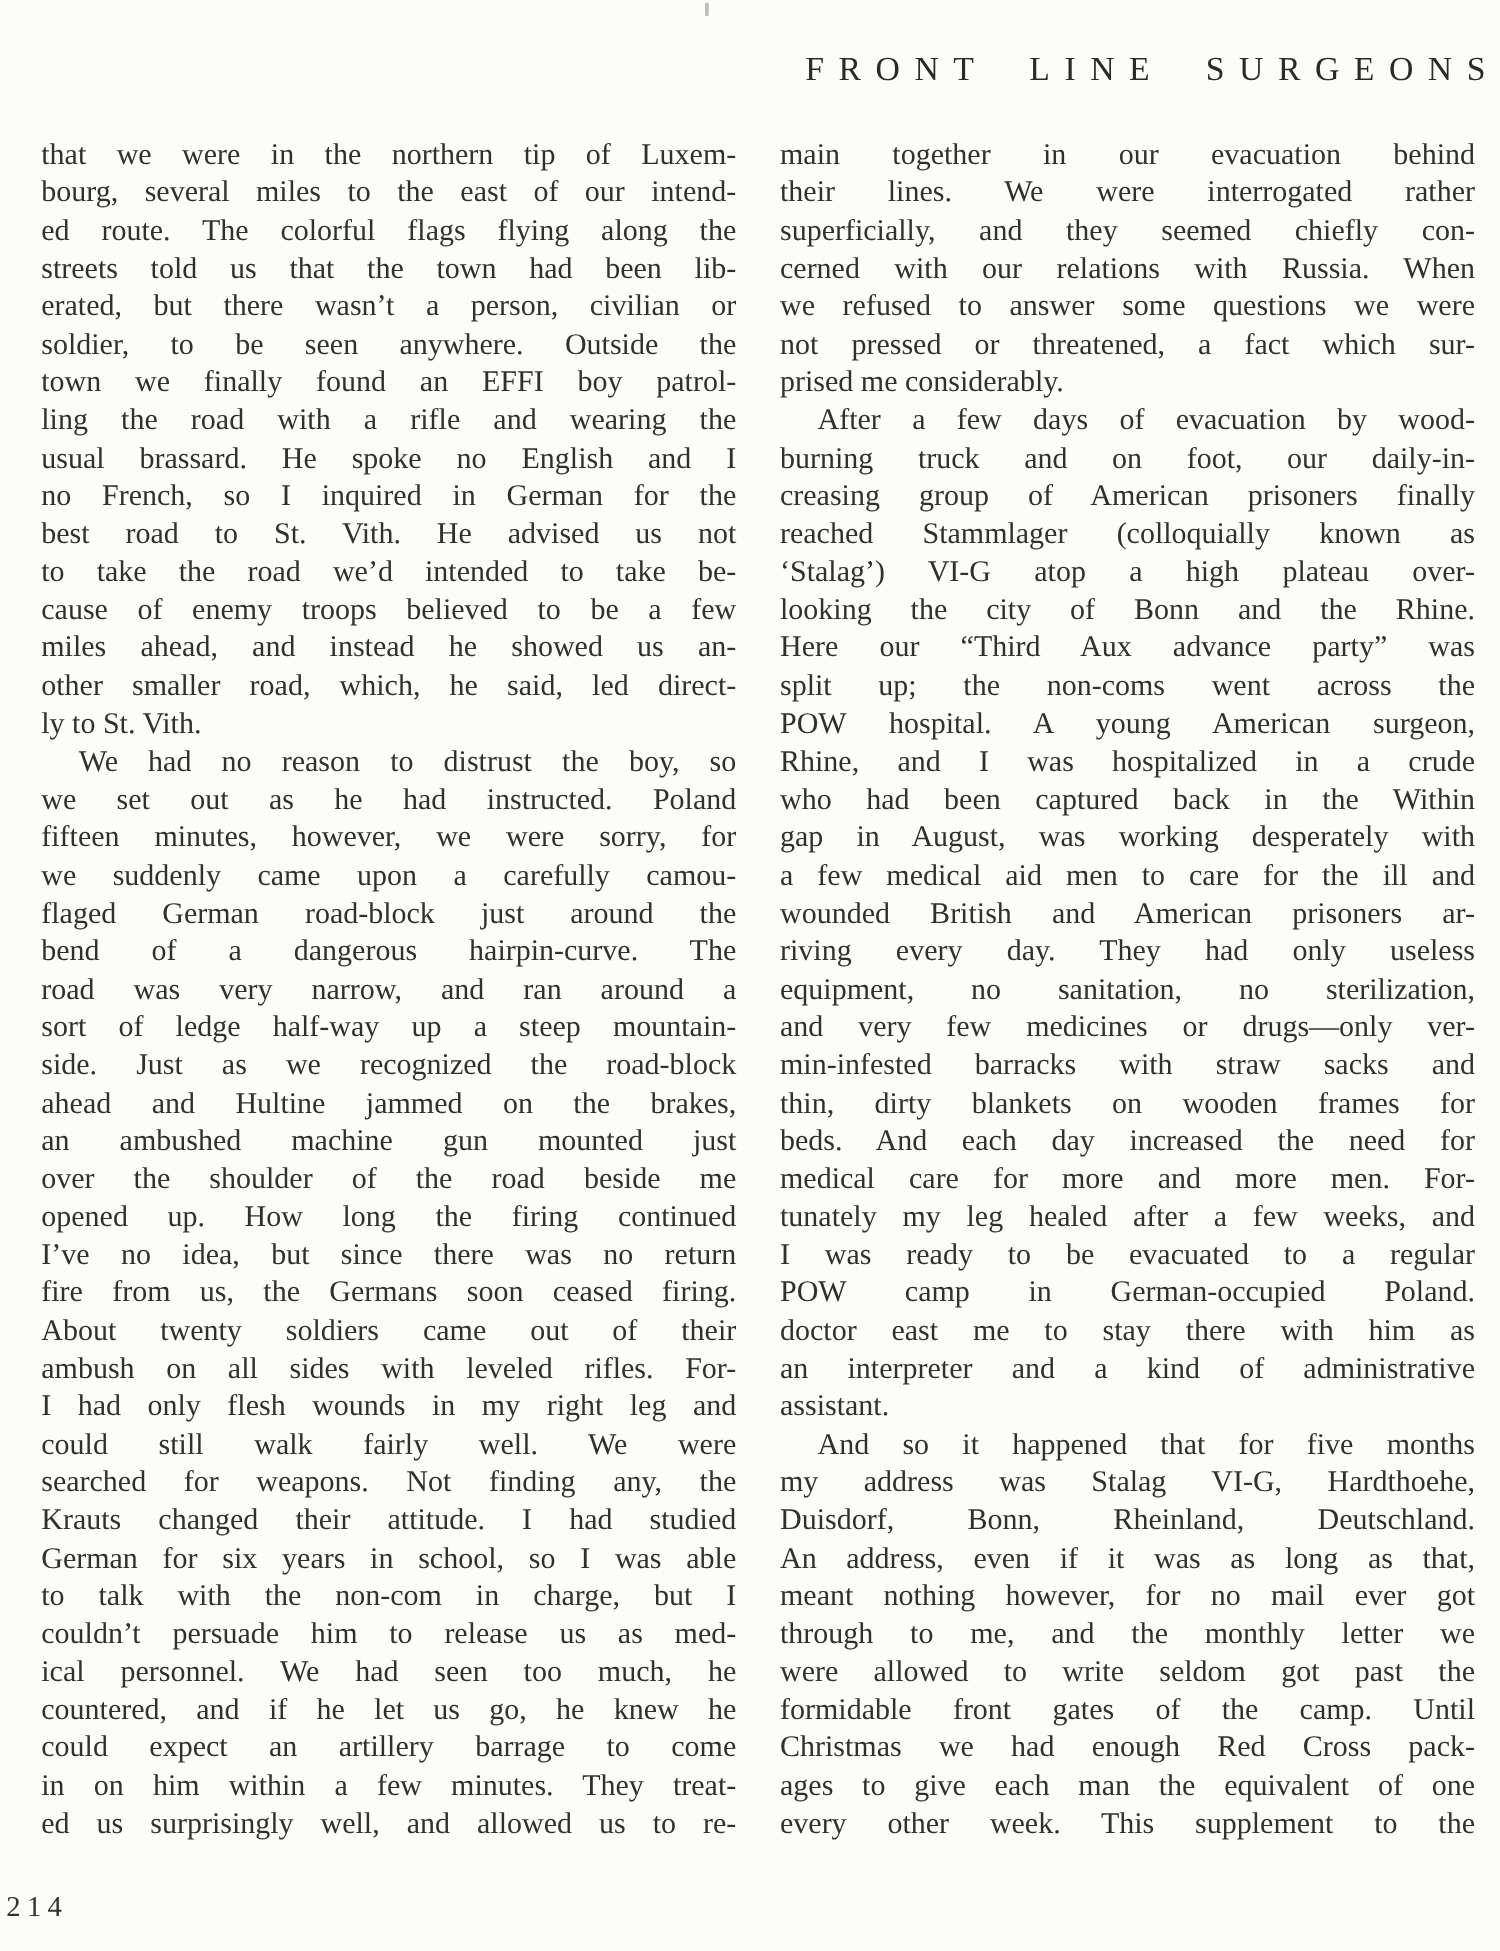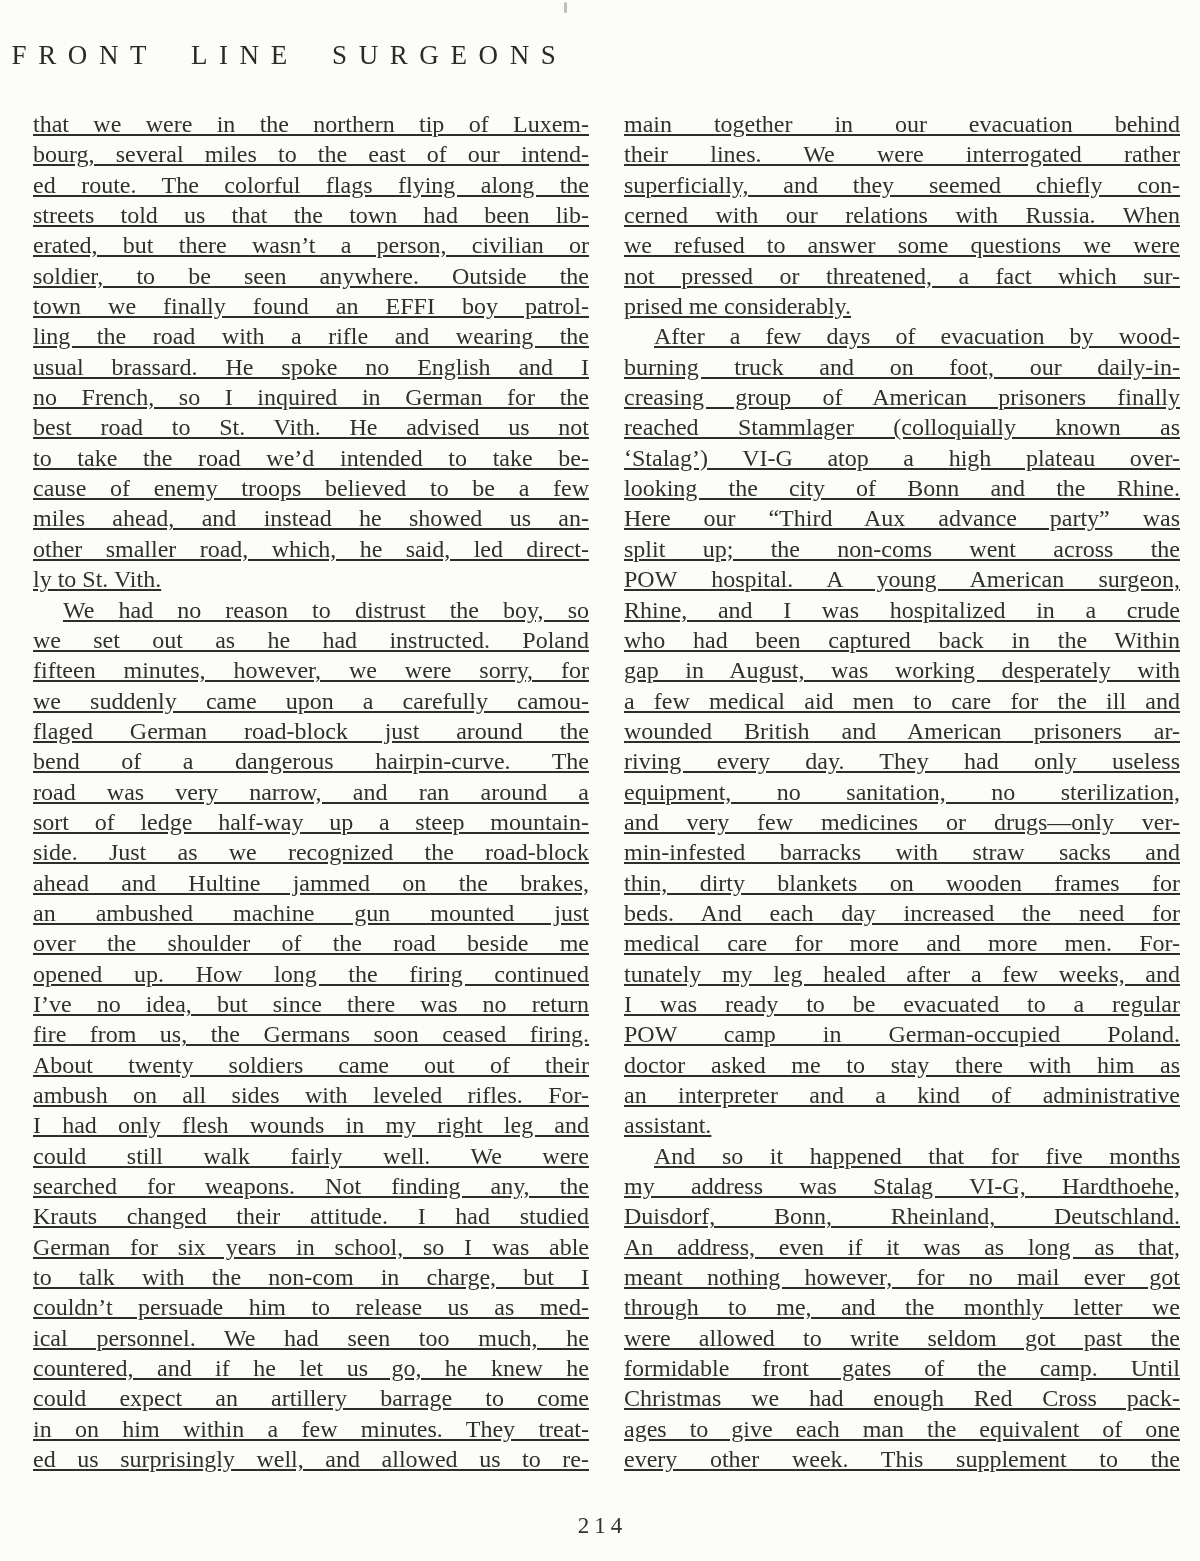--- a/index.html
+++ b/index.html
@@ -15,48 +15,48 @@
     color: #2f2d28;
     overflow: hidden;
   }
   .speck {
     position: absolute; left: 564px; top: 2px;
     width: 3px; height: 11px;
     background: #8a8a85; opacity: .55; border-radius: 2px;
   }
   .running-head {
     position: absolute; top: 40px; left: 0; width: 100%;
-    text-align: left;
+    text-align: right;
     font-size: 27px;
     letter-spacing: 0.43em;
     word-spacing: 0.55em;
     color: #2b2a26;
     text-indent: 0.43em; 
   }
   .columns {
     position: absolute; top: 109px; left: 33px;
     width: 1147px;
-    display: flex; gap: 35px; text-decoration: underline;
+    display: flex; gap: 35px;
   }
   .col {
     width: 556px;
     font-size: 24px;
     line-height: 30.35px;
     color: #32302a;
   }
   .line {
     text-align: justify;
     text-align-last: justify;
     min-height: 30.35px;
   }
   .line.end { text-align-last: left; }
   .line.indent { text-indent: 30px; }
   .page-number {
     position: absolute; top: 1513px; left: 0; width: 100%;
-    text-align: center;
+    text-align: left;
     font-size: 23px;
     letter-spacing: 5px;
     text-indent: 5px;
     color: #33312b;
   }
 </style>
 </head>
 <body>
 
 <div class="page">
@@ -137,21 +137,21 @@
         <div class="line">riving every day. They had only useless</div>
         <div class="line">equipment, no sanitation, no sterilization,</div>
         <div class="line">and very few medicines or drugs—only ver-</div>
         <div class="line">min-infested barracks with straw sacks and</div>
         <div class="line">thin, dirty blankets on wooden frames for</div>
         <div class="line">beds. And each day increased the need for</div>
         <div class="line">medical care for more and more men. For-</div>
         <div class="line">tunately my leg healed after a few weeks, and</div>
         <div class="line">I was ready to be evacuated to a regular</div>
         <div class="line">POW camp in German-occupied Poland.</div>
-        <div class="line">doctor asked me to stay there with him as</div>
+        <div class="line">doctor east me to stay there with him as</div>
         <div class="line">an interpreter and a kind of administrative</div>
         <div class="line end">assistant.</div>
         <div class="line indent">And so it happened that for five months</div>
         <div class="line">my address was Stalag VI-G, Hardthoehe,</div>
         <div class="line">Duisdorf, Bonn, Rheinland, Deutschland.</div>
         <div class="line">An address, even if it was as long as that,</div>
         <div class="line">meant nothing however, for no mail ever got</div>
         <div class="line">through to me, and the monthly letter we</div>
         <div class="line">were allowed to write seldom got past the</div>
         <div class="line">formidable front gates of the camp. Until</div>

